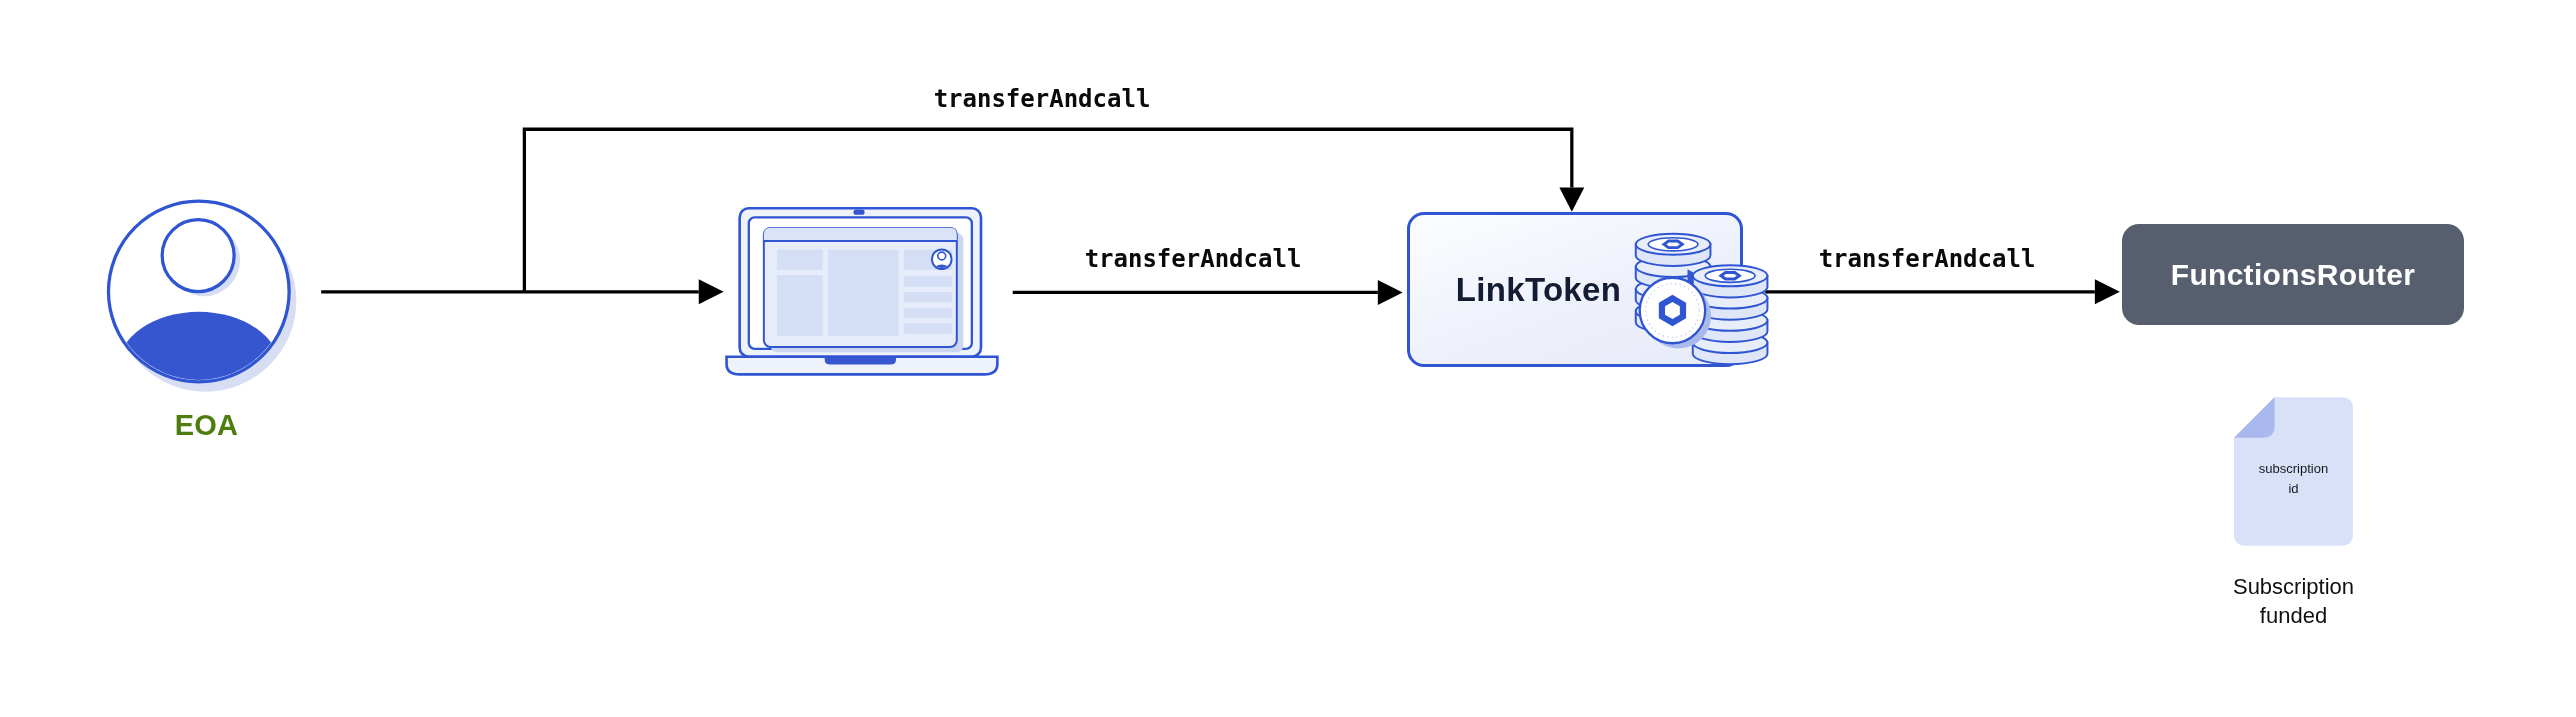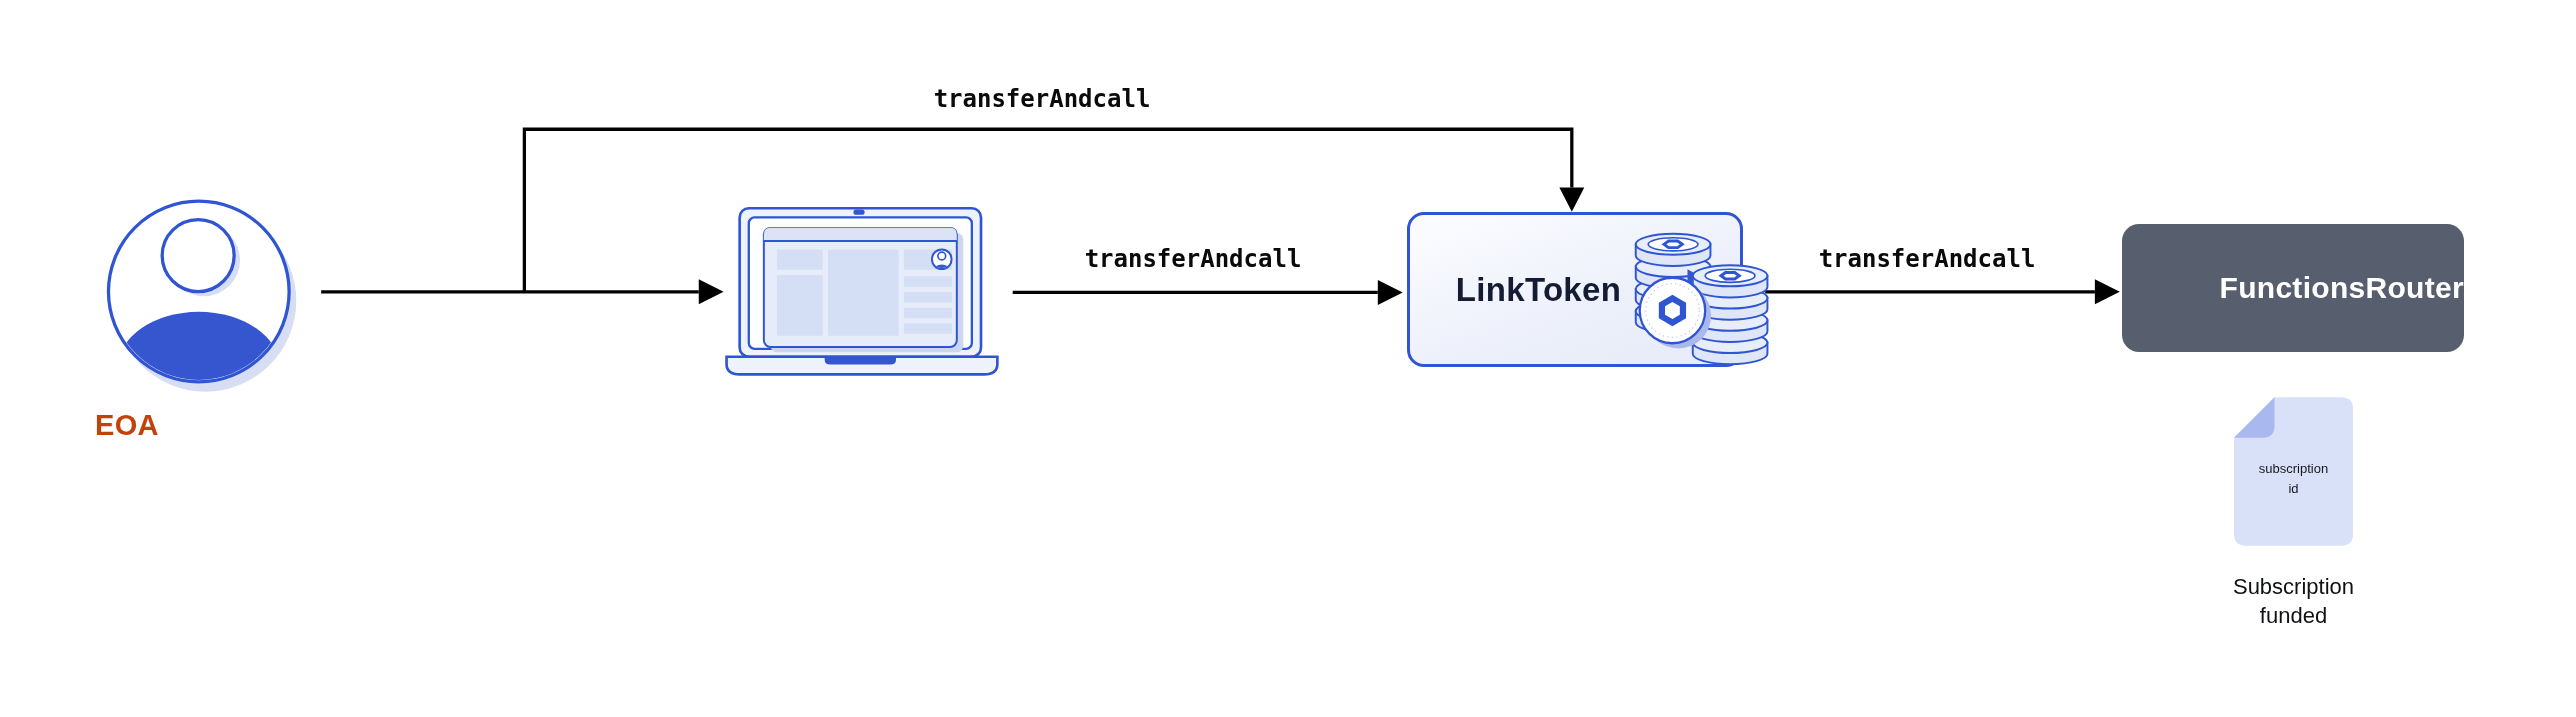--- a/index.html
+++ b/index.html
@@ -8,21 +8,22 @@
     width: 2576px;
     height: 718px;
     background: #ffffff;
     overflow: hidden;
     font-family: "Liberation Sans", sans-serif;
   }
   .abs { position: absolute; }
   .node-label {
     font-weight: 700;
     font-size: 29px;
-    color: #c2410c;
+    color: #4d7c0f;
+    text-align: center;
     letter-spacing: 0.3px;
     white-space: nowrap;
   }
   .code-label {
     font-family: "DejaVu Sans Mono", monospace;
     font-size: 24px;
     color: #0a0a0a;
     text-align: center;
     white-space: nowrap;
     font-weight: bold;
@@ -39,23 +40,23 @@
     background: linear-gradient(160deg, #fcfdff 0%, #eef1fb 55%, #e7ebf8 100%);
     justify-content: center;
     padding-right: 111px;
     padding-left: 38px;
   }
   #linktoken-box .box-label {
     font-weight: 700; font-size: 33px; color: #141c33; letter-spacing: 0.3px;
     white-space: nowrap;
   }
   #router-box {
-    left: 2122px; top: 224px; width: 342px; height: 128px;
+    left: 2122px; top: 224px; width: 342px; height: 101px;
     background: #575e6e;
-    justify-content: flex-end;
+    justify-content: center;
   }
   #router-box .box-label {
     font-weight: 700; font-size: 30px; color: #ffffff; letter-spacing: 0.3px;
     white-space: nowrap;
   }
   #doc-text {
     left: 2234px; top: 459px; width: 119px;
     text-align: center;
     font-size: 13px;
     line-height: 20.3px;

